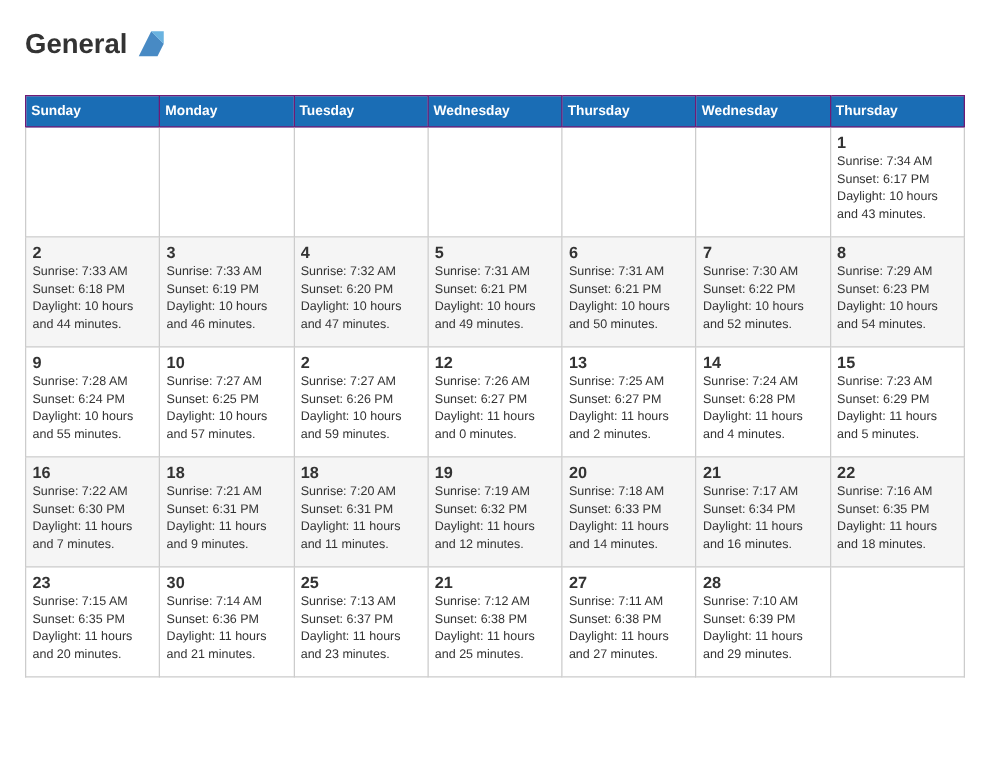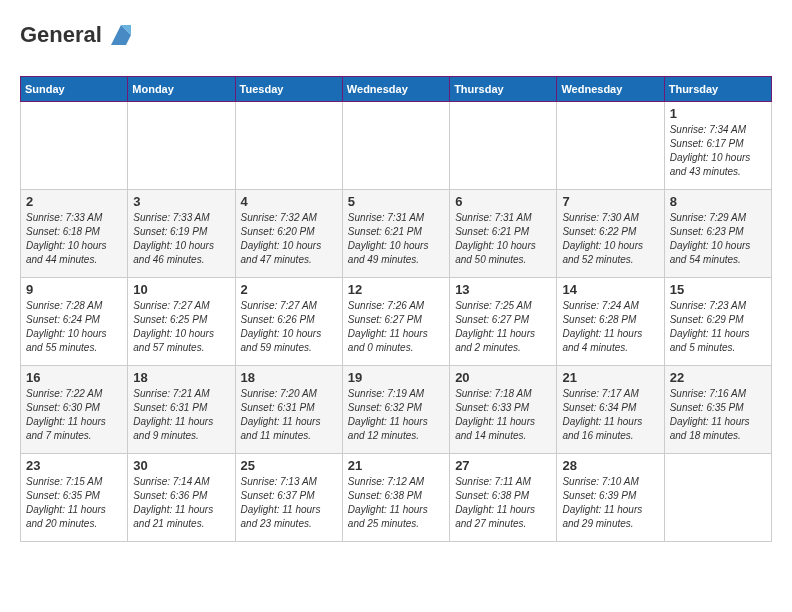--- a/index.html
+++ b/index.html
@@ -72,21 +72,20 @@
       font-size: 13px;
       font-weight: bold;
       color: #333;
       display: block;
       margin-bottom: 2px;
     }
     .day-info {
       font-size: 10px;
       color: #333;
       line-height: 1.4;
-      font-style: italic;
     }
     .empty-cell {
       background: #fff !important;
     }
   </style>
 </head>
 <body>
 
 <div class="header">
   <div class="logo">

